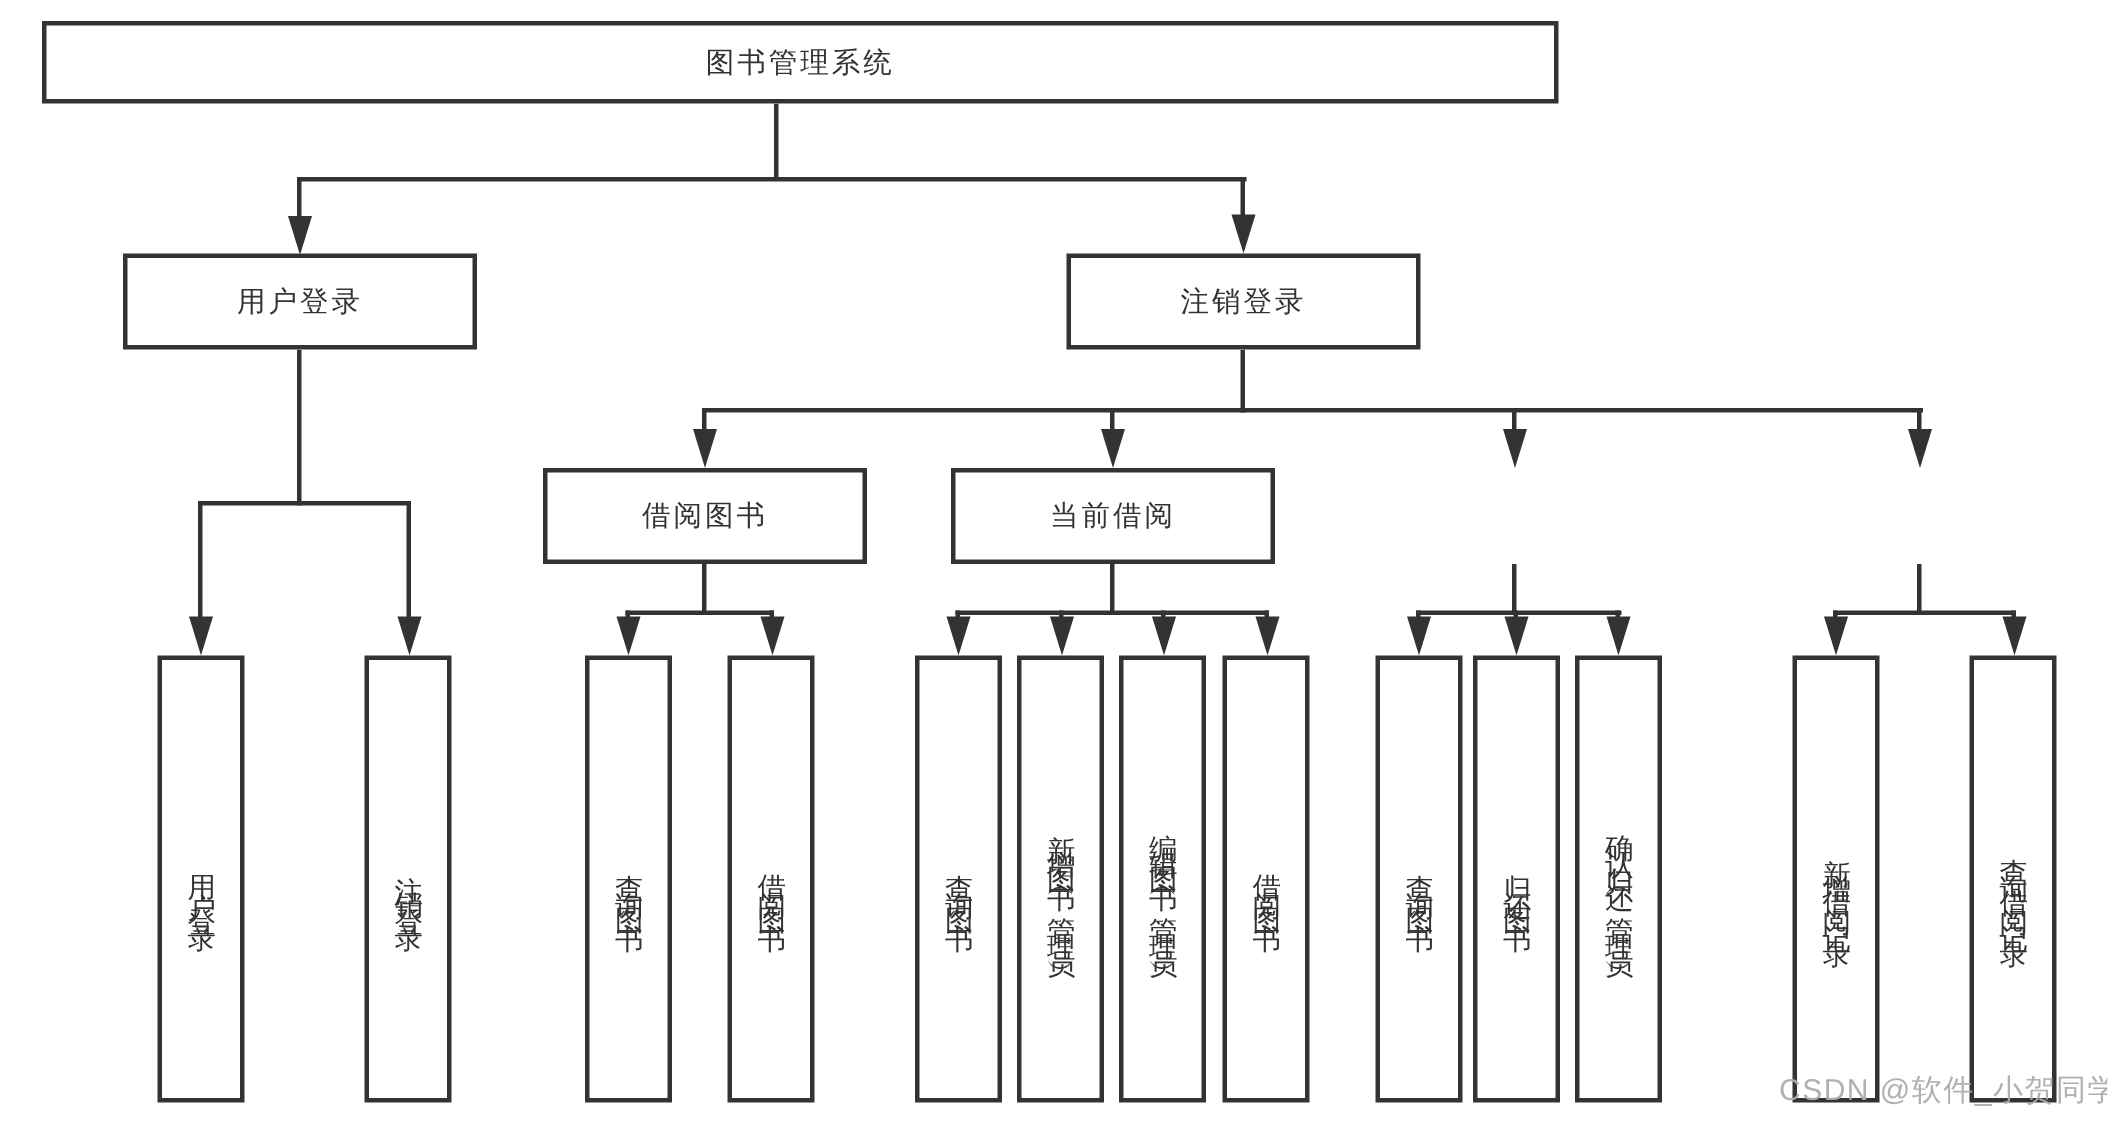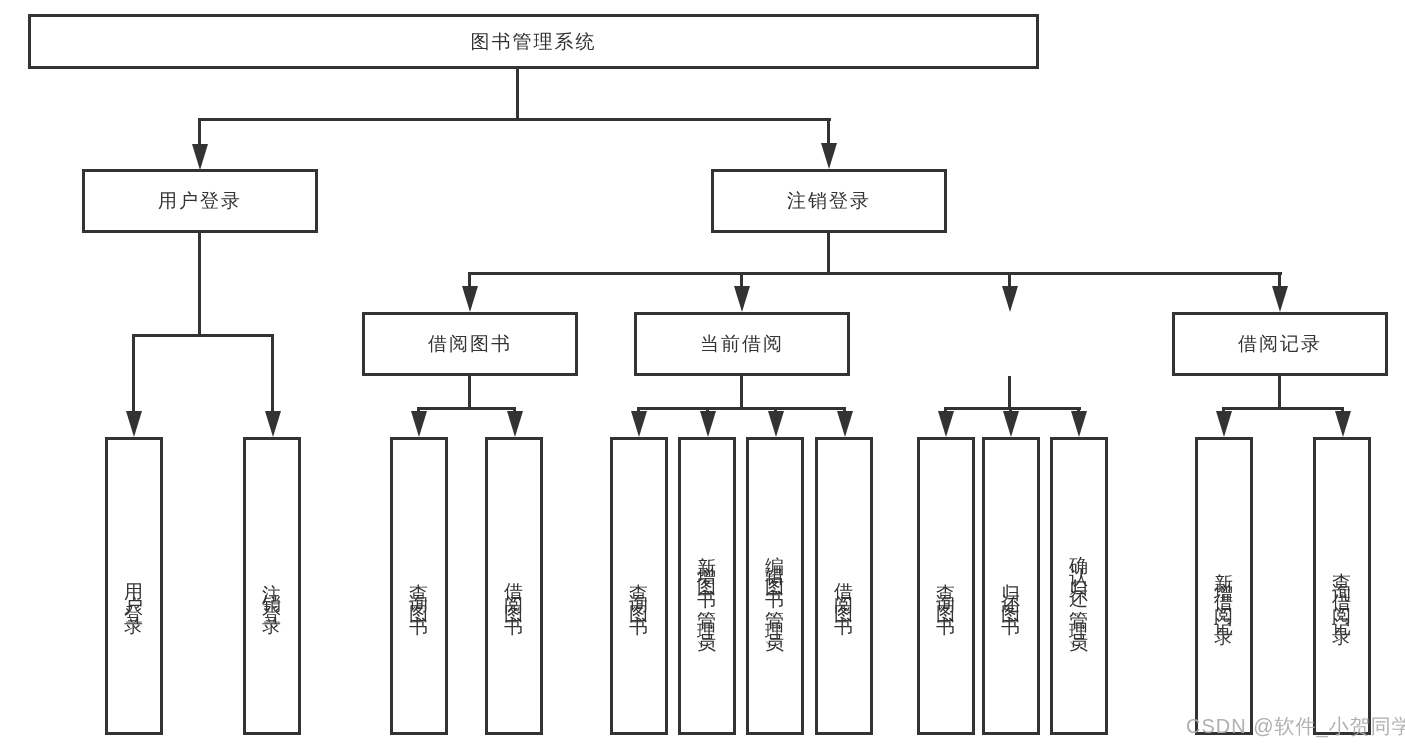--- a/index.html
+++ b/index.html
@@ -81,21 +81,20 @@
   <div class="arrow" style="left:462px;top:286px;"></div>
   <div class="vline" style="left:740px;top:272px;height:16px;"></div>
   <div class="arrow" style="left:734px;top:286px;"></div>
   <div class="vline" style="left:1008px;top:272px;height:16px;"></div>
   <div class="arrow" style="left:1002px;top:286px;"></div>
   <div class="vline" style="left:1278px;top:272px;height:16px;"></div>
   <div class="arrow" style="left:1272px;top:286px;"></div>
 
   <div class="box" style="left:362px;top:312px;width:216px;height:64px;">借阅图书</div>
   <div class="box" style="left:634px;top:312px;width:216px;height:64px;">当前借阅</div>
-  <div class="box" style="left:1172px;top:312px;width:216px;height:64px;">借阅记录</div>
 
   <div class="vline" style="left:468px;top:376px;height:34px;"></div>
   <div class="hline" style="left:417px;top:407px;width:99px;"></div>
   <div class="vline" style="left:417px;top:407px;height:10px;"></div>
   <div class="arrow" style="left:411px;top:411px;"></div>
   <div class="vline" style="left:513px;top:407px;height:10px;"></div>
   <div class="arrow" style="left:507px;top:411px;"></div>
 
   <div class="vline" style="left:740px;top:376px;height:34px;"></div>
   <div class="hline" style="left:637px;top:407px;width:209px;"></div>

